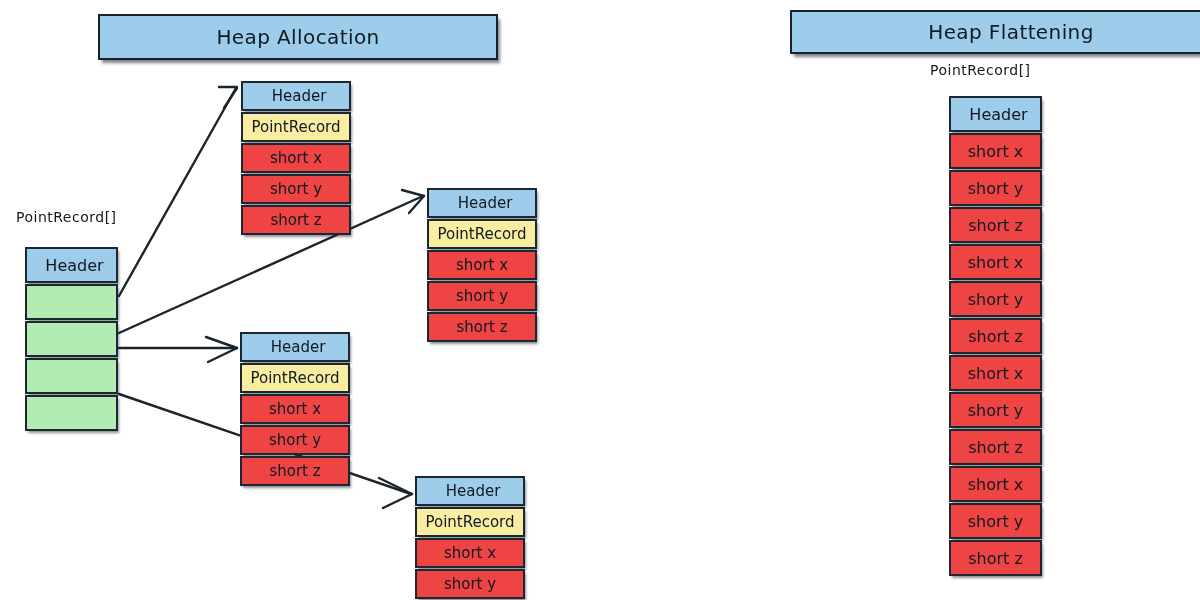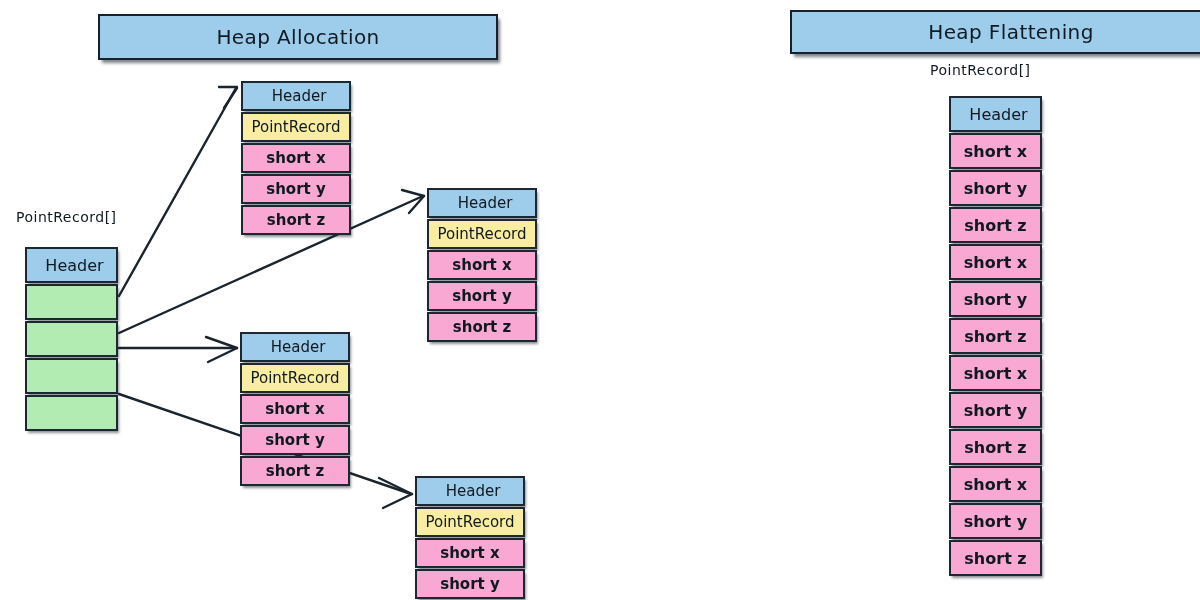--- a/index.html
+++ b/index.html
@@ -62,21 +62,21 @@
     justify-content: center;
     color: #101820;
     font-size: 15px;
     white-space: nowrap;
     position: relative;
     box-shadow: 2px 3px 2.5px -1px rgba(25,35,45,0.5);
     margin-bottom: 1px;
   }
   .cell.blue   { background: #9ecdec; padding-left: 6px; }
   .cell.yellow { background: #f8edа0; background: #f8eda0; }
-  .cell.pink   { background: #f9a8d4; font-weight: bold; }
+  .cell.pink   { background: #ef4444; }
   .cell.green  { background: #b3ecb3; }
 
   
   #left-array { left: 25px; top: 247px; width: 93px; }
   #left-array .cell { height: 36px; font-size: 16px; }
 
   
   .heap-obj .cell { height: 30px; }
   #heap-1 { left: 241px; top: 81px;  width: 110px; }
   #heap-2 { left: 427px; top: 188px; width: 110px; }

